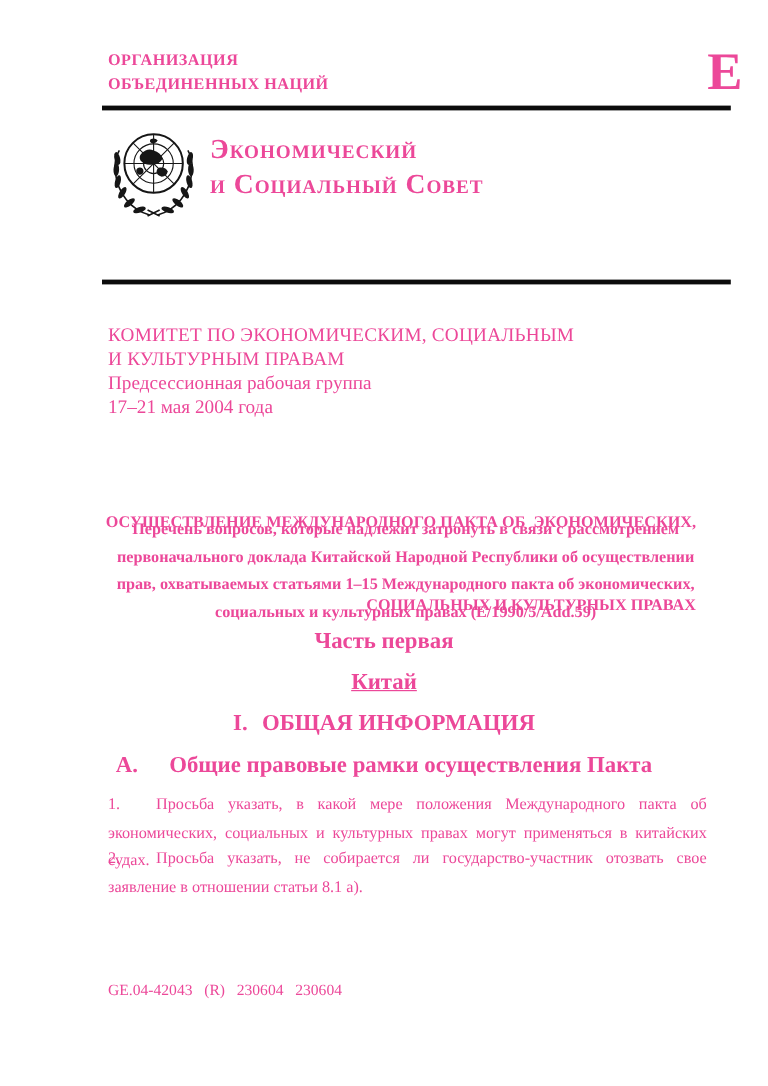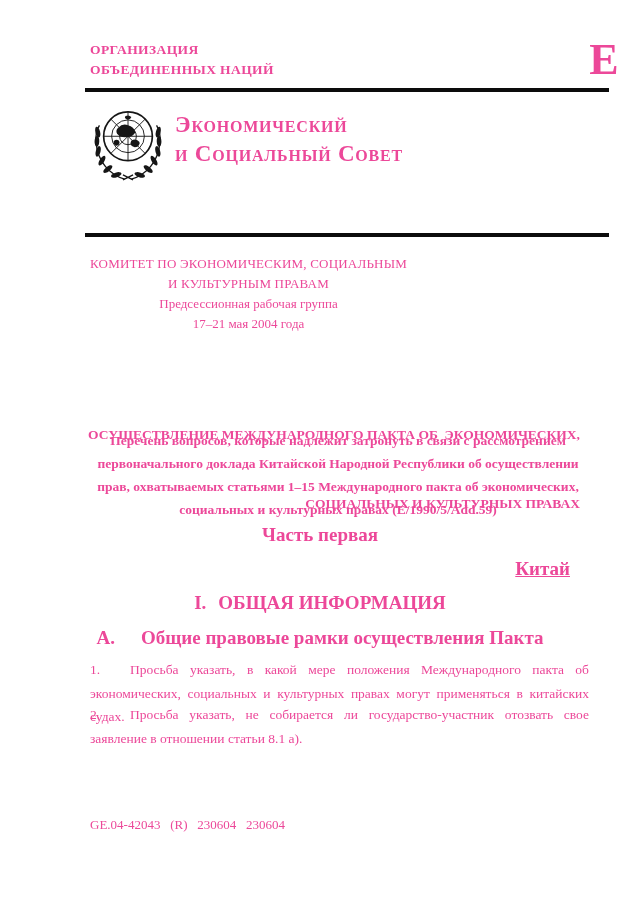--- a/index.html
+++ b/index.html
@@ -26,38 +26,38 @@
   .emblem { position:absolute; left:86px; top:98px; width:84px; height:90px; }
   .council {
     position:absolute; left:175px; top:110px;
     font-size:23px; font-weight:bold; font-variant:small-caps;
     letter-spacing:0.8px; line-height:29px;
   }
   .distr { position:absolute; left:415px; top:103px; font-size:12.5px; line-height:15px; }
   .distr .group { margin-bottom:13px; }
   .distr .pre { white-space:pre; }
   
-  .committee { position:absolute; left:90px; top:254px; font-size:13px; line-height:20px;text-align:center; }
+  .committee { position:absolute; left:90px; top:270px; font-size:16px; line-height:20px; }
   .committee .caps { letter-spacing:0.2px; }
   
   .doc-title {
     position:absolute; left:80px; top:377px; width:500px;
     font-size:13.5px; font-weight:bold; text-align:right; line-height:23px;
     white-space:pre;
   }
   .doc-subtitle {
     position:absolute; left:88px; top:429px; width:500px;
     font-size:13.5px; font-weight:bold; text-align:center; line-height:23px;
   }
   .center-head {
     position:absolute; left:70px; width:500px;
     font-size:19px; font-weight:bold; text-align:center;
   }
   .part-heading   { top:524px; }
-  .country-heading{ top:558px;text-align:right; }
+  .country-heading{ top:558px; }
   .country-heading .u { text-decoration:underline; }
   .section-heading{ top:592px; }
   .section-heading .num { margin-right:12px; }
   .subsection-heading { top:627px; }
   .subsection-heading .num { margin-right:26px; }
   .para {
     position:absolute; left:90px; width:499px;
     font-size:13.5px; line-height:23.5px; text-align:justify;
   }
   .para-1 { top:658px; }

